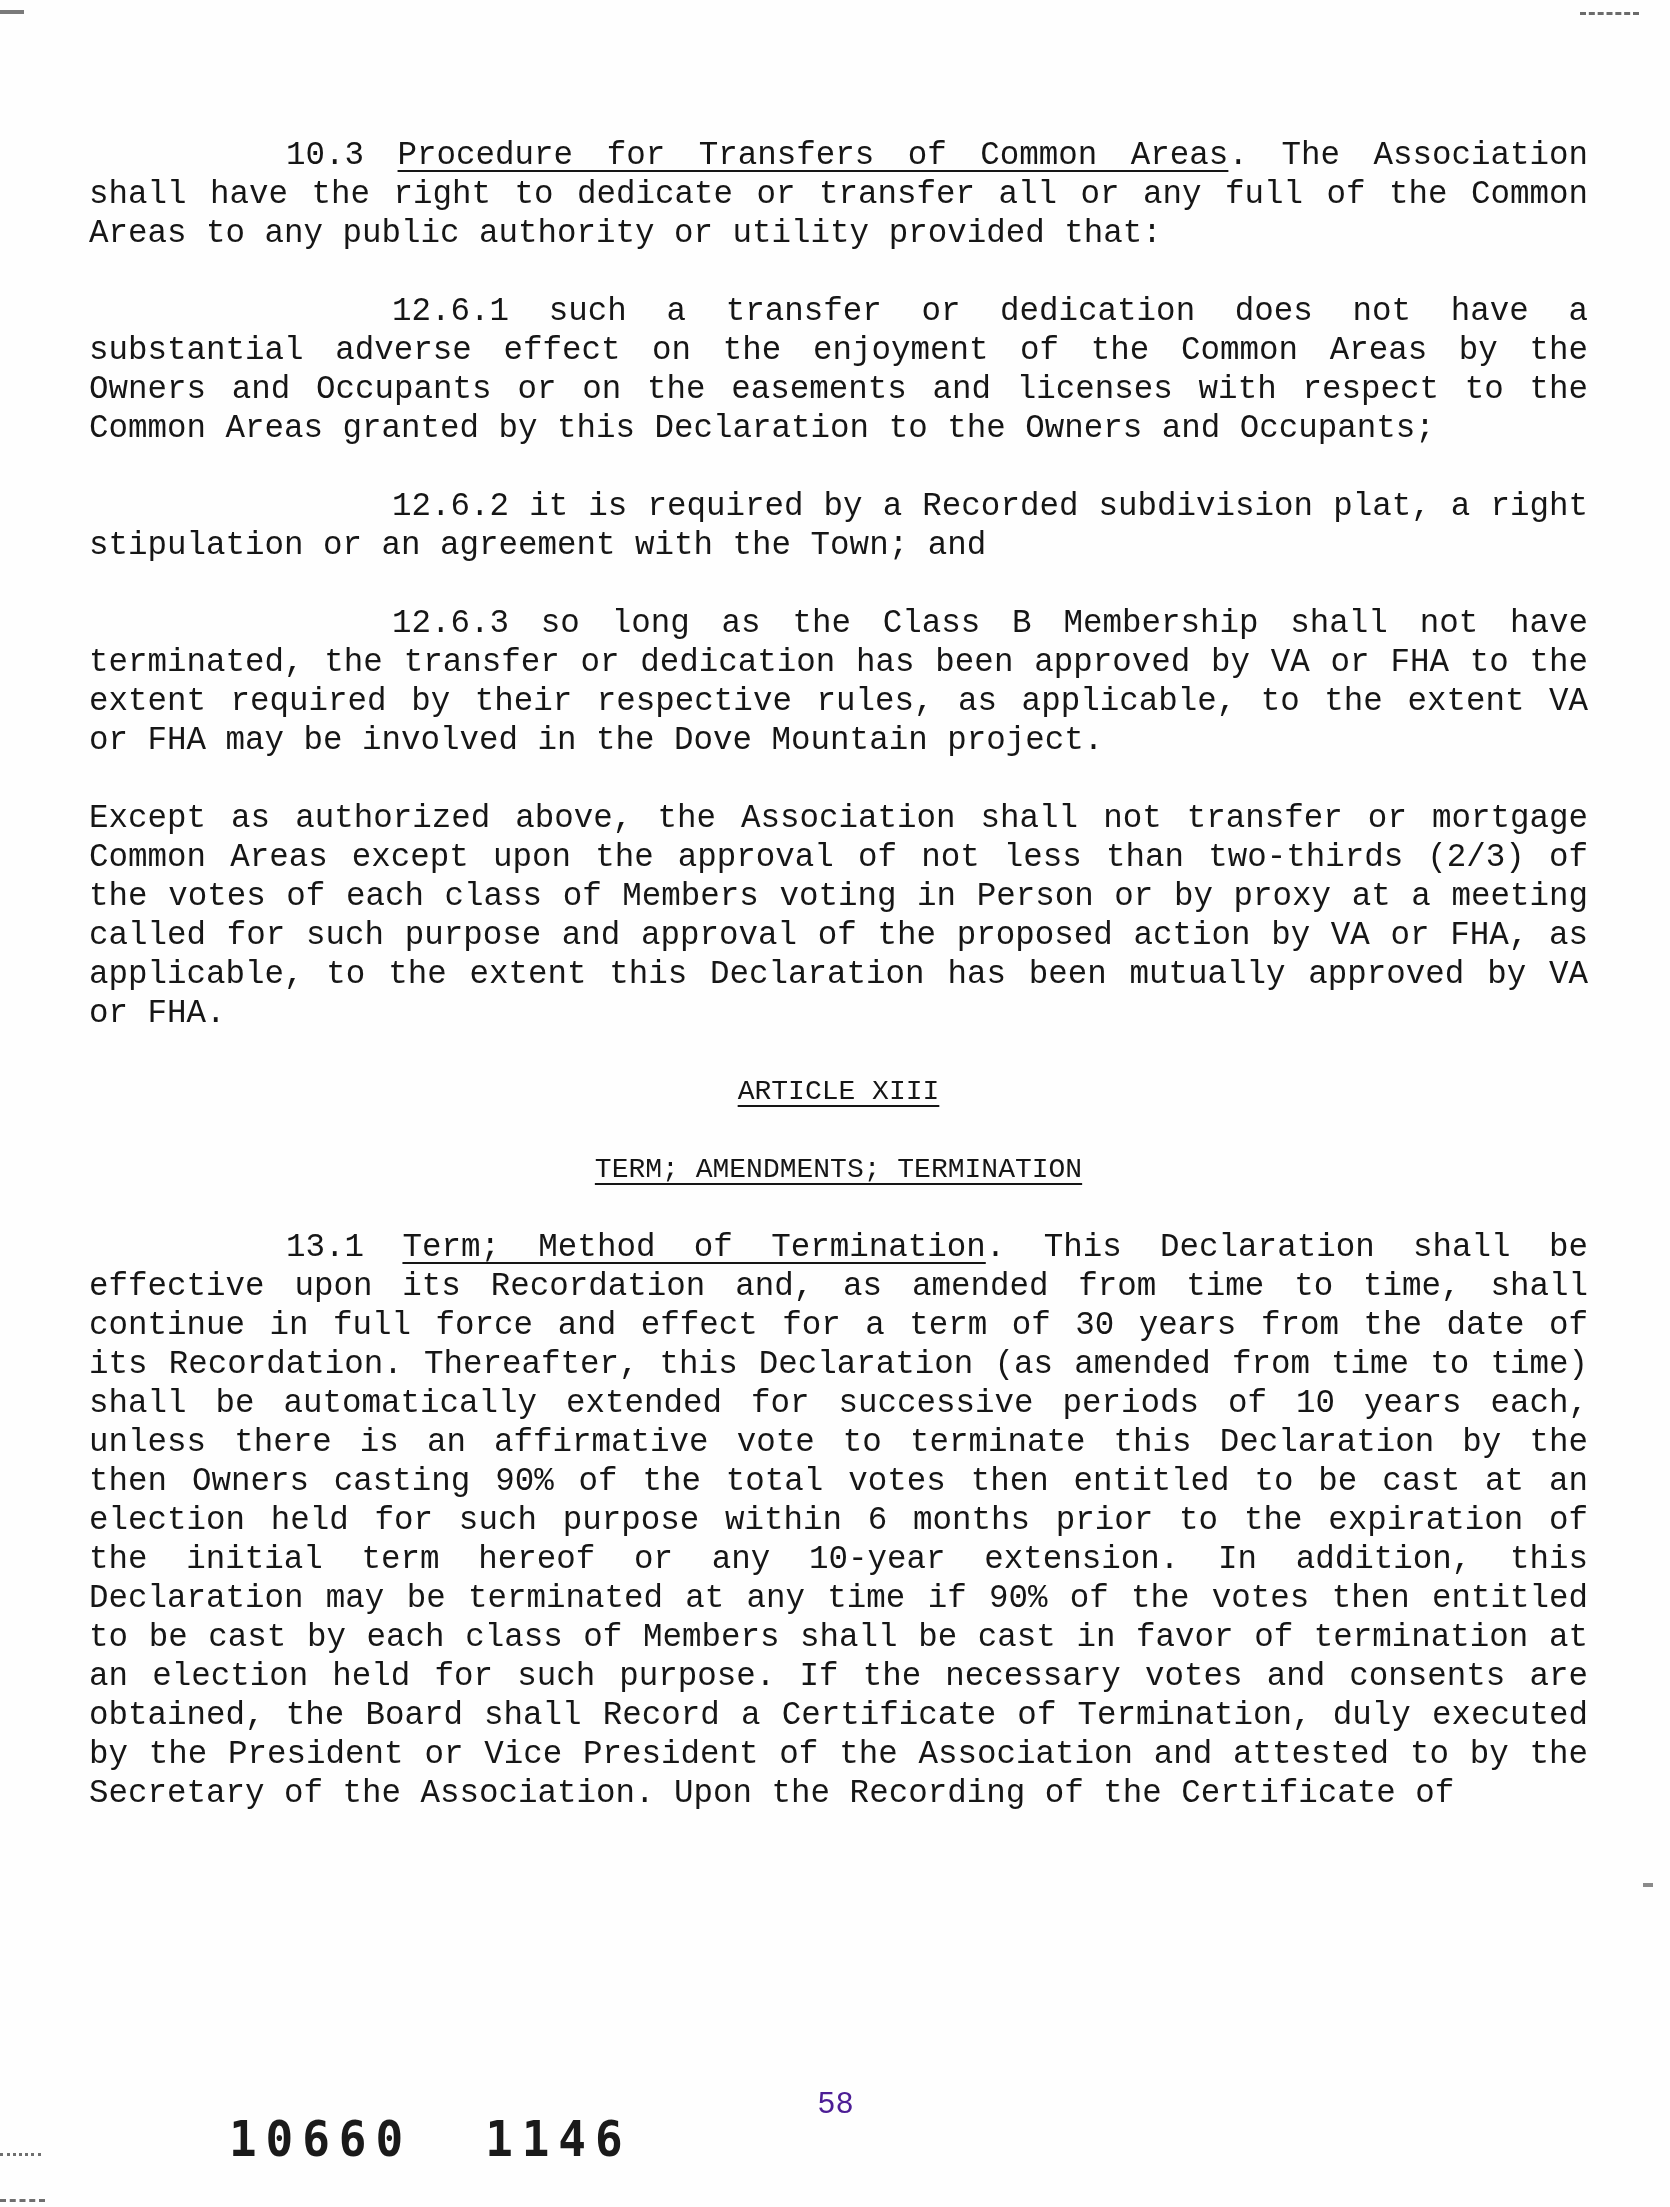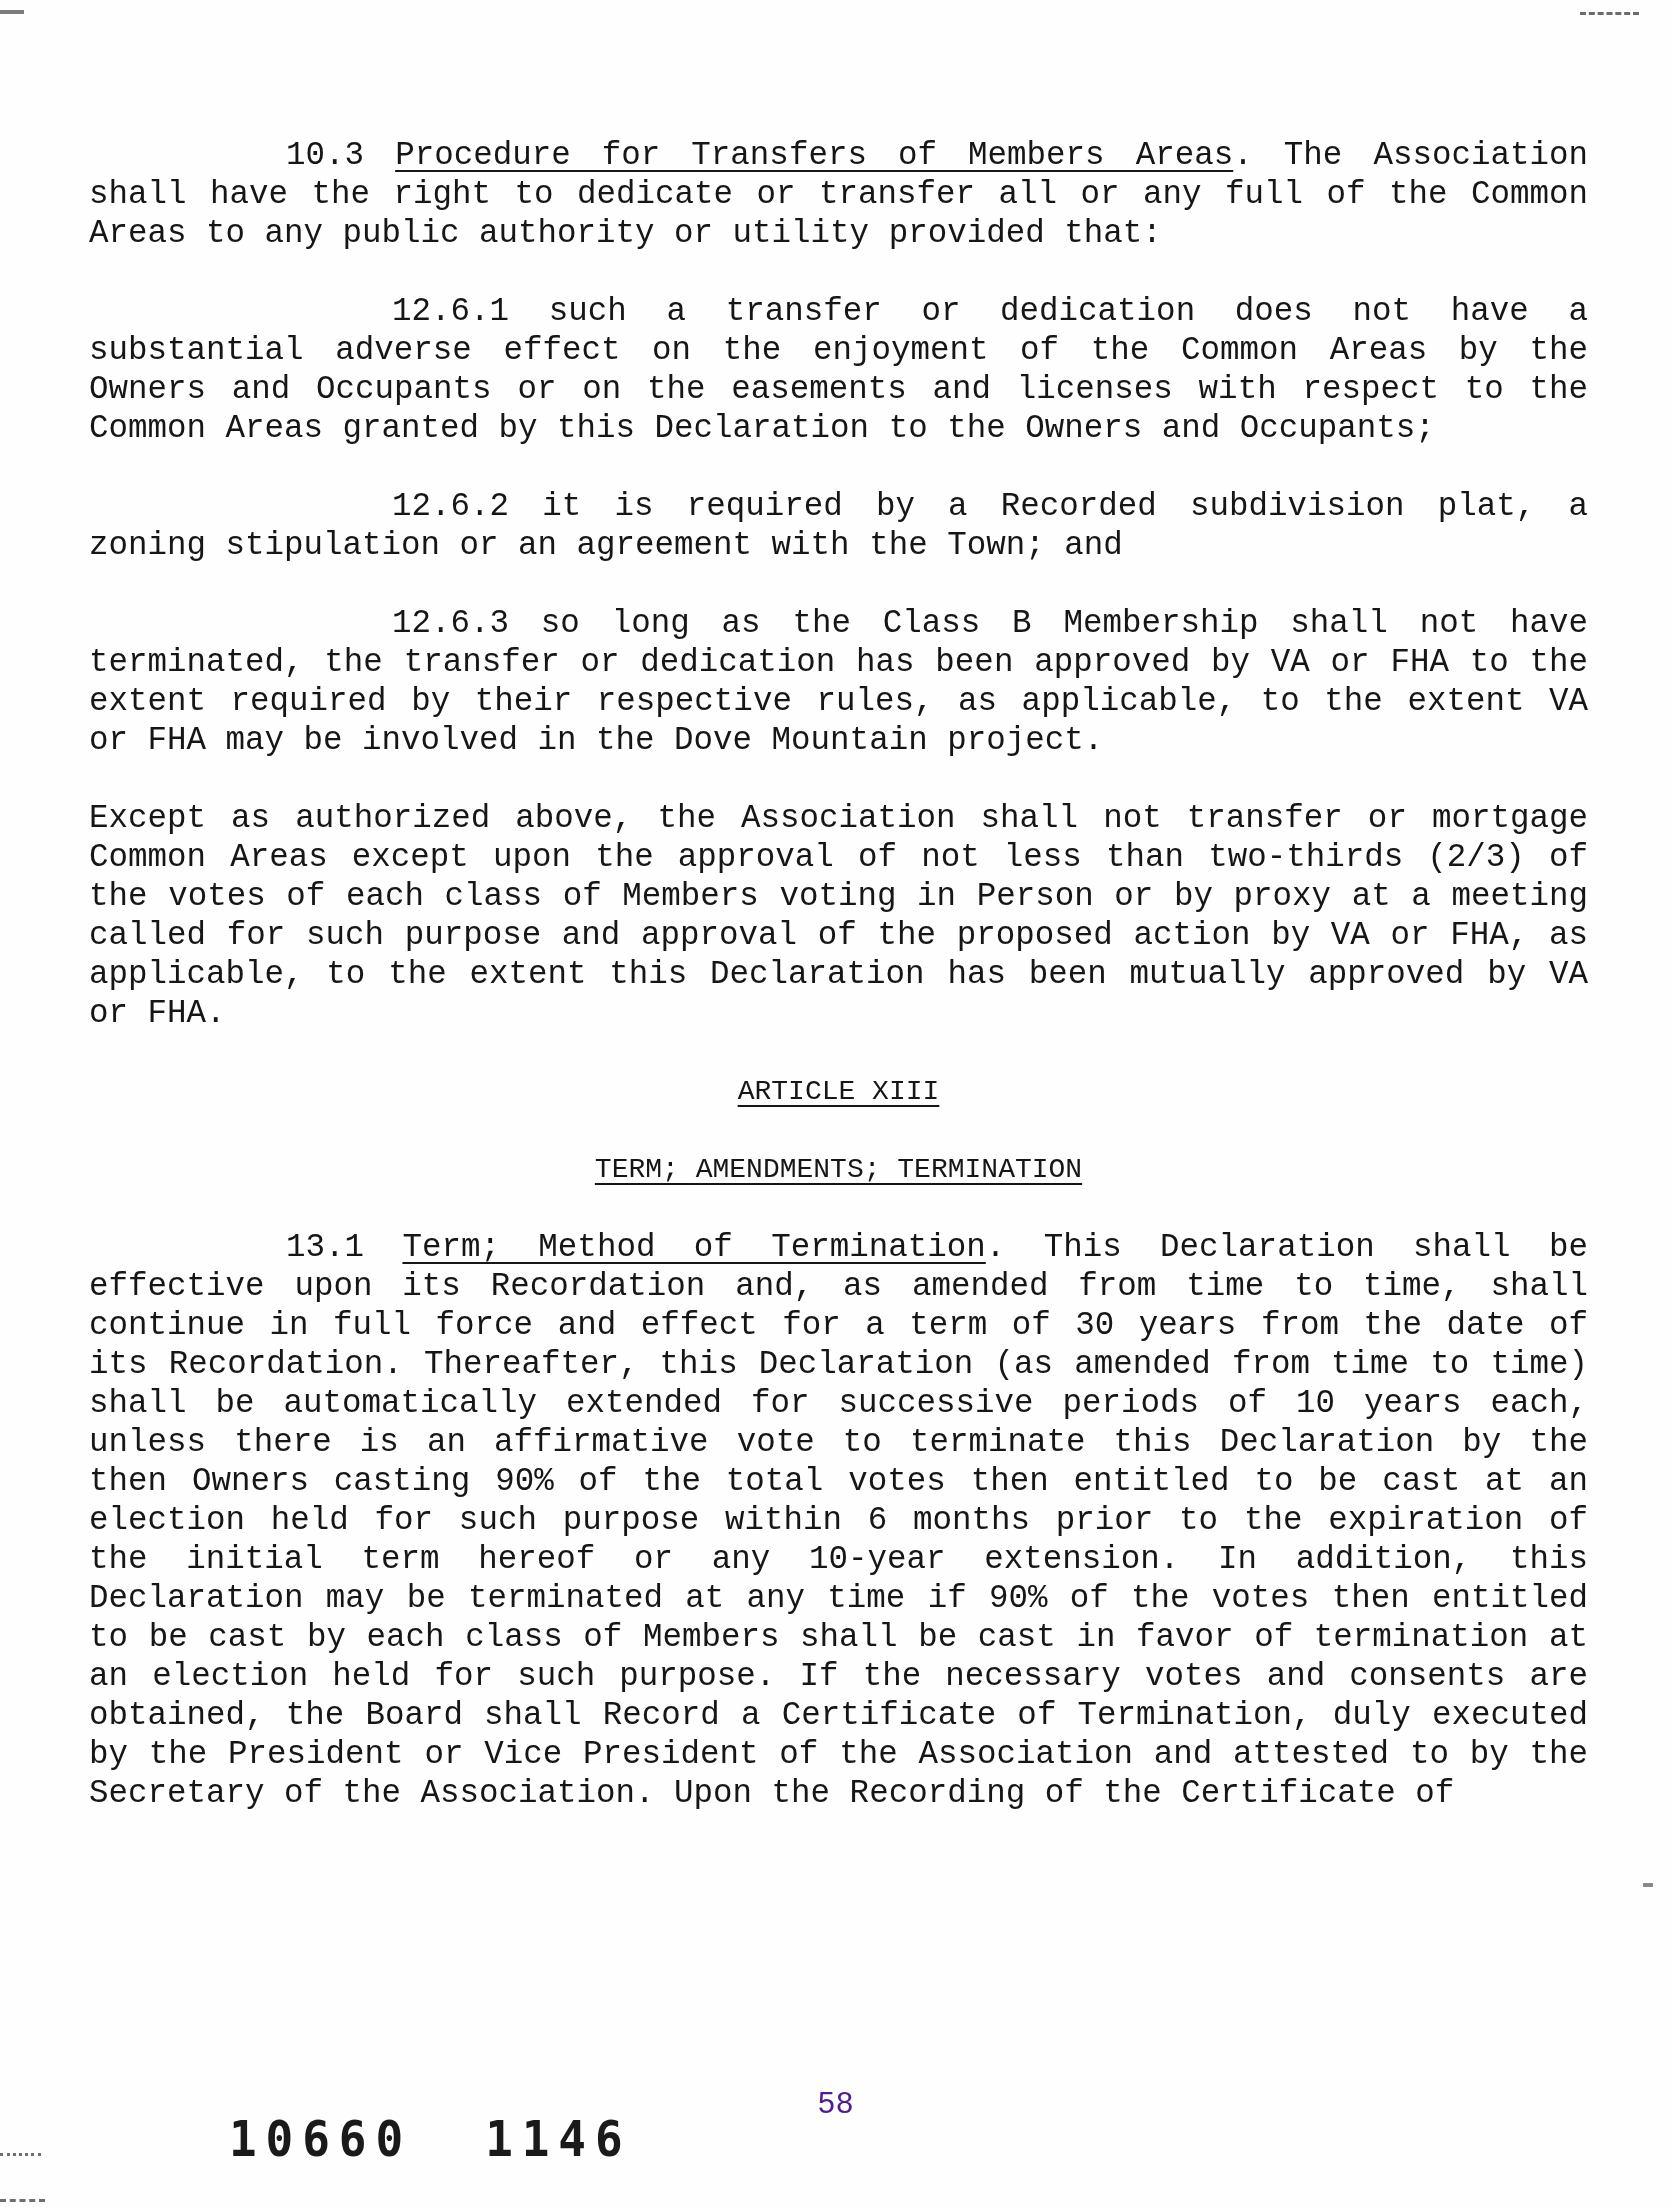--- a/index.html
+++ b/index.html
@@ -79,25 +79,25 @@
 
   <div class="artifact art-tl"></div>
   <div class="artifact art-tr"></div>
   <div class="artifact art-rm"></div>
   <div class="artifact art-bl1"></div>
   <div class="artifact art-bl2"></div>
 
   <main class="content">
 
 
-    <p class="para indent-sec"><span>10.3 </span><span class="u">Procedure for Transfers of Members Areas</span><span>. The Association shall have the right to dedicate or transfer all or any full of the Common Areas to any public authority or utility provided that:</span></p>
+    <p class="para indent-sec"><span>10.3 </span><span class="u">Procedure for Transfers of Common Areas</span><span>. The Association shall have the right to dedicate or transfer all or any full of the Common Areas to any public authority or utility provided that:</span></p>
 
     <p class="para indent-sub">12.6.1  such a transfer or dedication does not have a substantial adverse effect on the enjoyment of the Common Areas by the Owners and Occupants or on the easements and licenses with respect to the Common Areas granted by this Declaration to the Owners and Occupants;</p>
 
-    <p class="para indent-sub">12.6.2  it is required by a Recorded subdivision plat, a zoning stipulation or an agreement with the Town; and</p>
+    <p class="para indent-sub">12.6.2  it is required by a Recorded subdivision plat, a right stipulation or an agreement with the Town; and</p>
 
     <p class="para indent-sub">12.6.3  so long as the Class B Membership shall not have terminated, the transfer or dedication has been approved by VA or FHA to the extent required by their respective rules, as applicable, to the extent VA or FHA may be involved in the Dove Mountain project.</p>
 
     <p class="para">Except as authorized above, the Association shall not transfer or mortgage Common Areas except upon the approval of not less than two-thirds (2/3) of the votes of each class of Members voting in Person or by proxy at a meeting called for such purpose and approval of the proposed action by VA or FHA, as applicable, to the extent this Declaration has been mutually approved by VA or FHA.</p>
 
     <h2 class="heading"><span class="u">ARTICLE XIII</span></h2>
 
     <h3 class="heading sub"><span class="u">TERM; AMENDMENTS; TERMINATION</span></h3>
 
     <p class="para indent-sec"><span>13.1 </span><span class="u">Term; Method of Termination</span><span>. This Declaration shall be effective upon its Recordation and, as amended from time to time, shall continue in full force and effect for a term of 30 years from the date of its Recordation. Thereafter, this Declaration (as amended from time to time) shall be automatically extended for successive periods of 10 years each, unless there is an affirmative vote to terminate this Declaration by the then Owners casting 90% of the total votes then entitled to be cast at an election held for such purpose within 6 months prior to the expiration of the initial term hereof or any 10-year extension. In addition, this Declaration may be terminated at any time if 90% of the votes then entitled to be cast by each class of Members shall be cast in favor of termination at an election held for such purpose. If the necessary votes and consents are obtained, the Board shall Record a Certificate of Termination, duly executed by the President or Vice President of the Association and attested to by the Secretary of the Association. Upon the Recording of the Certificate of</span></p>

